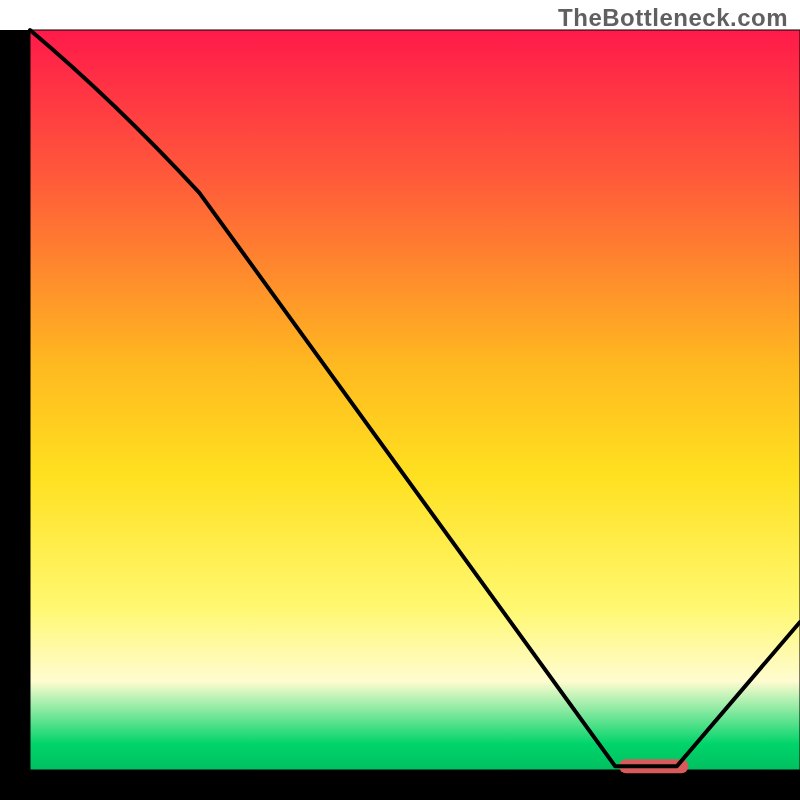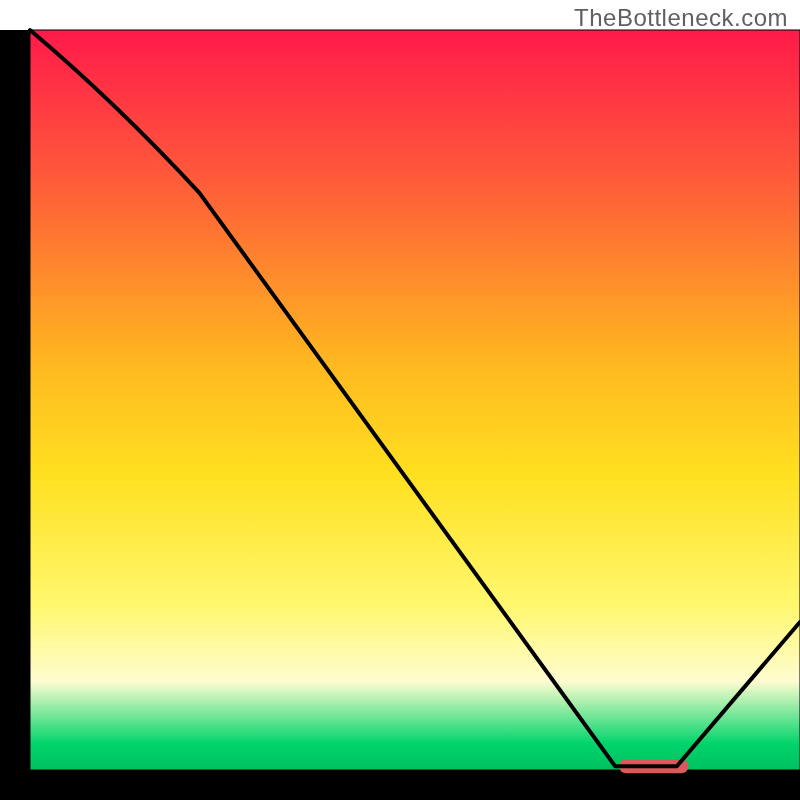--- a/index.html
+++ b/index.html
@@ -13,21 +13,21 @@
   .chart-container {
     position: relative;
     width: 800px;
     height: 800px;
   }
   .watermark {
     position: absolute;
     top: 4px;
     right: 12px;
     font-size: 24px;
-    font-weight: 400;
+    font-weight: 700;
     color: #606060;
     letter-spacing: 0.5px;
   }
   svg {
     display: block;
   }
 </style>
 </head>
 <body>
 

